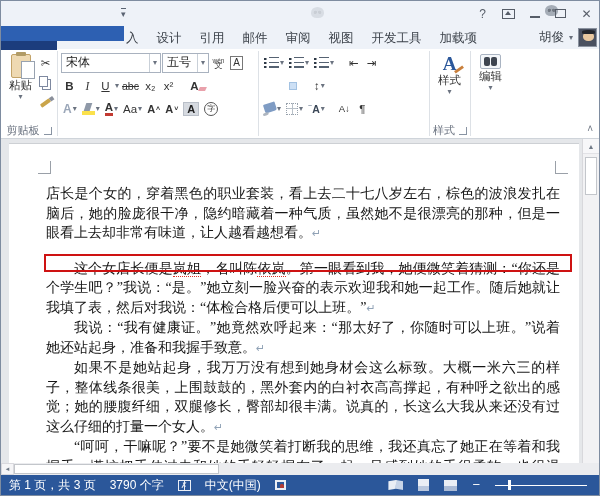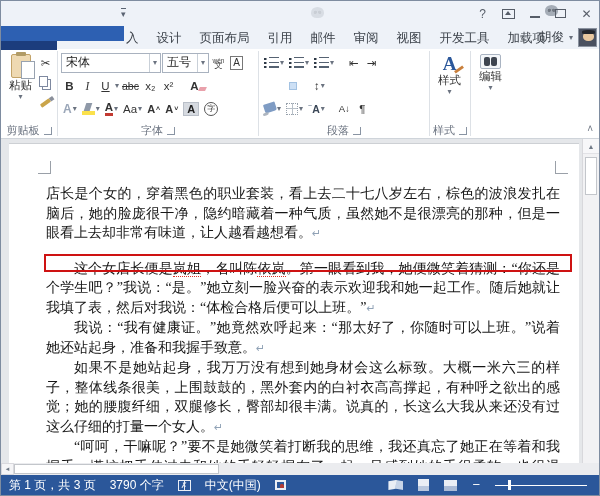--- a/index.html
+++ b/index.html
@@ -195,21 +195,20 @@
           <span class="wc-max"></span>
         </span>
       <span class="wc">✕</span>
     </div>
   </div>
 
   <div class="tabrow">
     <div id="tabs" style="display:flex">
         <span class="tab">入</span>
         <span class="tab">设计</span>
-        <span class="tab">页面布局</span>
         <span class="tab">引用</span>
         <span class="tab">邮件</span>
         <span class="tab">审阅</span>
         <span class="tab">视图</span>
         <span class="tab">开发工具</span>
         <span class="tab">加载项</span>
       </div>
   </div>
   <div class="userarea">
     <span class="username">胡俊</span>
@@ -305,24 +304,20 @@
               <sup>˅</sup>
             </span>
           <span class="rbtn">
               <span class="shadeA">A</span>
             </span>
           <span class="rbtn">
               <span class="circ">字</span>
             </span>
         </div>
       </div>
-      <div class="glabel">
-          <span>字体</span>
-          <span class="lnch"></span>
-        </div>
     </div>
     <div class="gdiv"></div>
 
     <div class="group" style="width:170px">
       <div style="flex:1;display:flex;flex-direction:column">
         <div class="rrow">
           <span class="rbtn">
               <span class="ic-list"></span>
               <span class="dd">▾</span>
             </span>
@@ -358,24 +353,20 @@
               <span class="dd">▾</span>
             </span>
           <span class="rbtn">
               <span class="ic-asian"><sup>~</sup><span>A</span></span>
               <span class="dd">▾</span>
             </span>
           <span class="rbtn" style="margin-left:8px;font-size:9.5px">A↓</span>
           <span class="rbtn">¶</span>
         </div>
       </div>
-      <div class="glabel">
-          <span>段落</span>
-          <span class="lnch"></span>
-        </div>
     </div>
     <div class="gdiv"></div>
 
     <div class="group">
       <div class="gbody">
         <div class="bigbtn">
           <span class="ic-styleA">A</span>
           <span>样式</span>
           <span class="dd">▾</span>
         </div>

